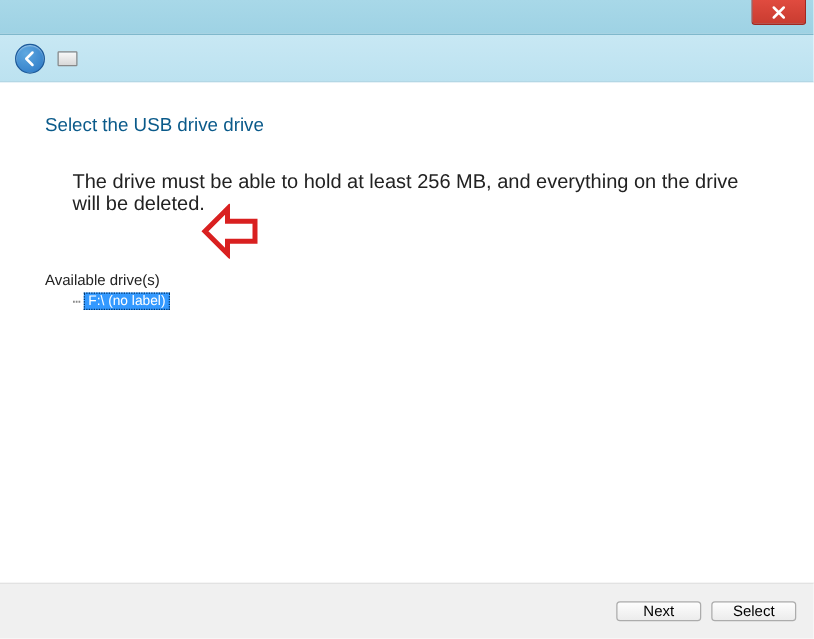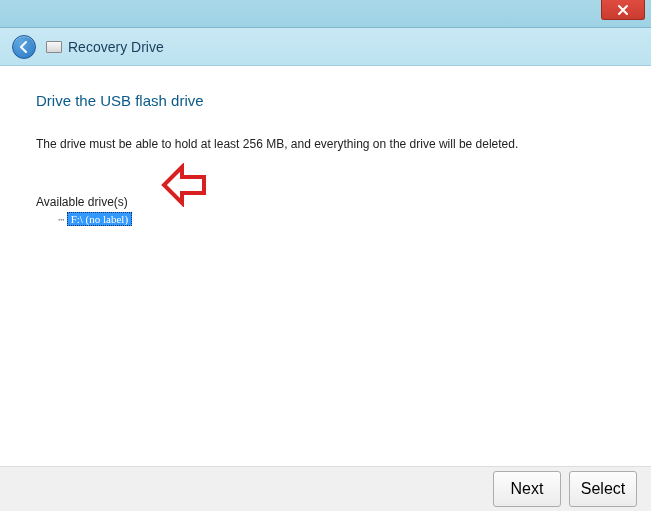--- a/index.html
+++ b/index.html
@@ -75,23 +75,24 @@
       height: 400px;
       position: relative;
     }
     .page-heading {
       color: #0a5a8a;
       font-size: 15px;
       font-weight: normal;
       margin: 0 0 28px 0;
     }
     .instruction {
-      font-size: 12px;
+      font-size: 16px;
       color: #222;
       margin-bottom: 44px;
+      margin-left: 22px;
     }
     .tree-label {
       font-size: 12px;
       color: #222;
     }
     .tree-item-row {
       display: flex;
       align-items: center;
       margin-left: 22px;
       margin-top: 3px;
@@ -103,42 +104,41 @@
       margin-right: 2px;
       font-family: monospace;
     }
     .tree-item {
       background: #3399ff;
       color: #fff;
       padding: 0px 3px;
       border: 1px dotted #003366;
       font-size: 11px;
       cursor: pointer;
-      font-family: Liberation Serif, serif;
     }
     .annotation-arrow {
       position: absolute;
       left: 158px;
       top: 97px;
       pointer-events: none;
     }
     .footer {
       background: #f0f0f0;
       border-top: 1px solid #ddd;
       height: 45px;
       display: flex;
       align-items: center;
       justify-content: flex-end;
       padding: 0 14px;
       gap: 8px;
     }
     .btn {
       min-width: 68px;
-      height: 36px;
-      font-size: 16px;
+      height: 16px;
+      font-size: 12px;
       font-family: 'Segoe UI', Tahoma, sans-serif;
       background: linear-gradient(to bottom, #fdfdfd, #ececec);
       border: 1px solid #acacac;
       border-radius: 3px;
       cursor: pointer;
       padding: 0 10px;
     }
   </style>
 </head>
 <body>
@@ -151,25 +151,24 @@
   </div>
 </div>
 
 <div class="header">
   <div class="back-btn">
     <svg viewBox="0 0 14 14">
       <path d="M9 2 L4 7 L9 12" stroke="#fff" stroke-width="2" fill="none" stroke-linecap="round" stroke-linejoin="round"></path>
     </svg>
   </div>
   <div class="drive-icon"></div>
-  <div class="header-title">Recovery Drive</div>
 </div>
 
 <div class="content">
-  <h1 class="page-heading">Drive the USB flash drive</h1>
+  <h1 class="page-heading">Select the USB drive drive</h1>
   <div class="instruction">The drive must be able to hold at least 256 MB, and everything on the drive will be deleted.</div>
 
   <div class="tree-label">Available drive(s)</div>
   <div class="tree-item-row">
     <span class="tree-connector">⋯</span>
     <span class="tree-item">F:\ (no label)</span>
   </div>
 
   <svg class="annotation-arrow" width="50" height="44" viewBox="0 0 50 44">
     <path d="M 24 4 L 6 22 L 24 40 L 24 30 L 46 30 L 46 14 L 24 14 Z" fill="none" stroke="#d92020" stroke-width="4" stroke-linejoin="miter"></path>

